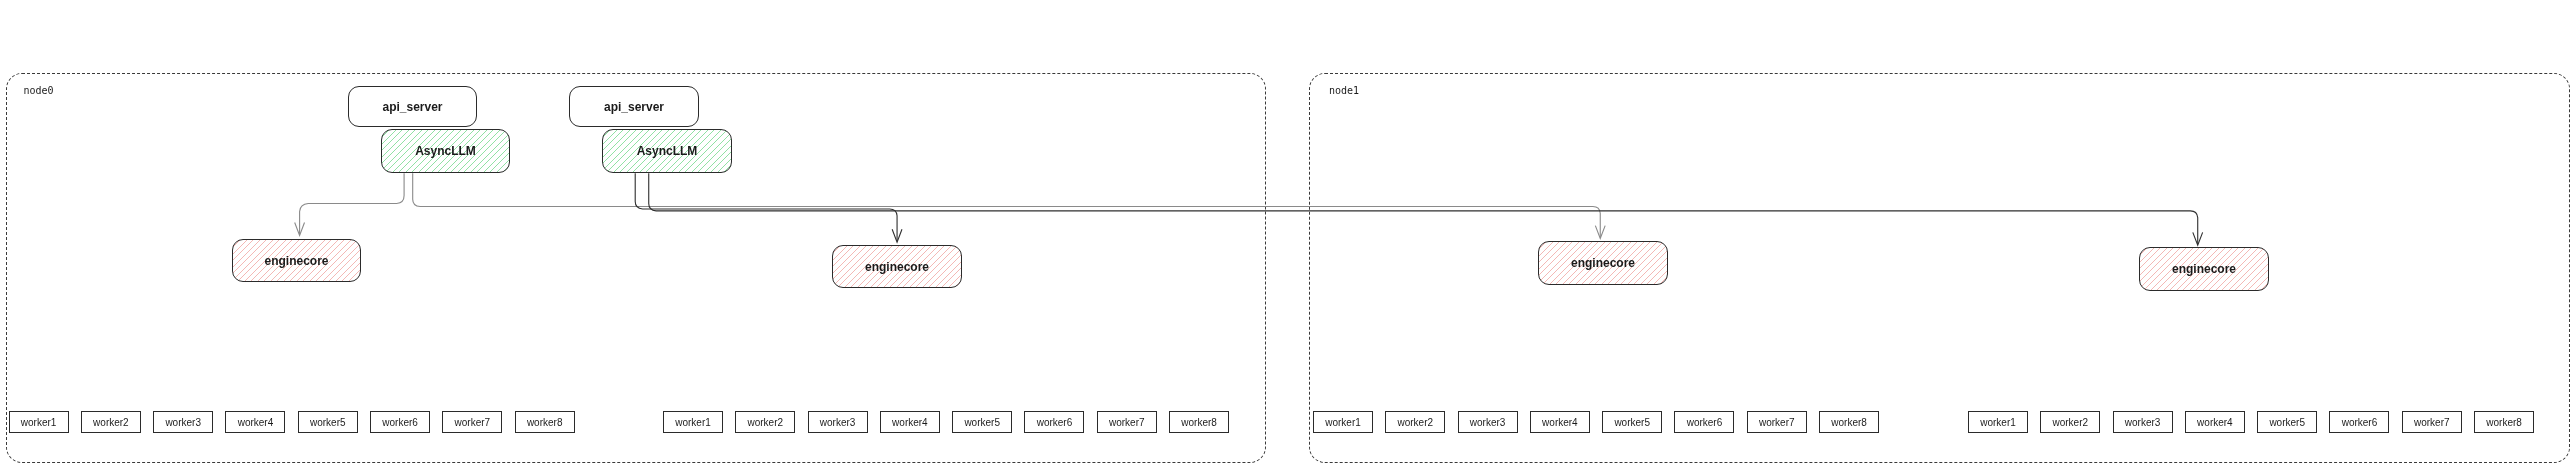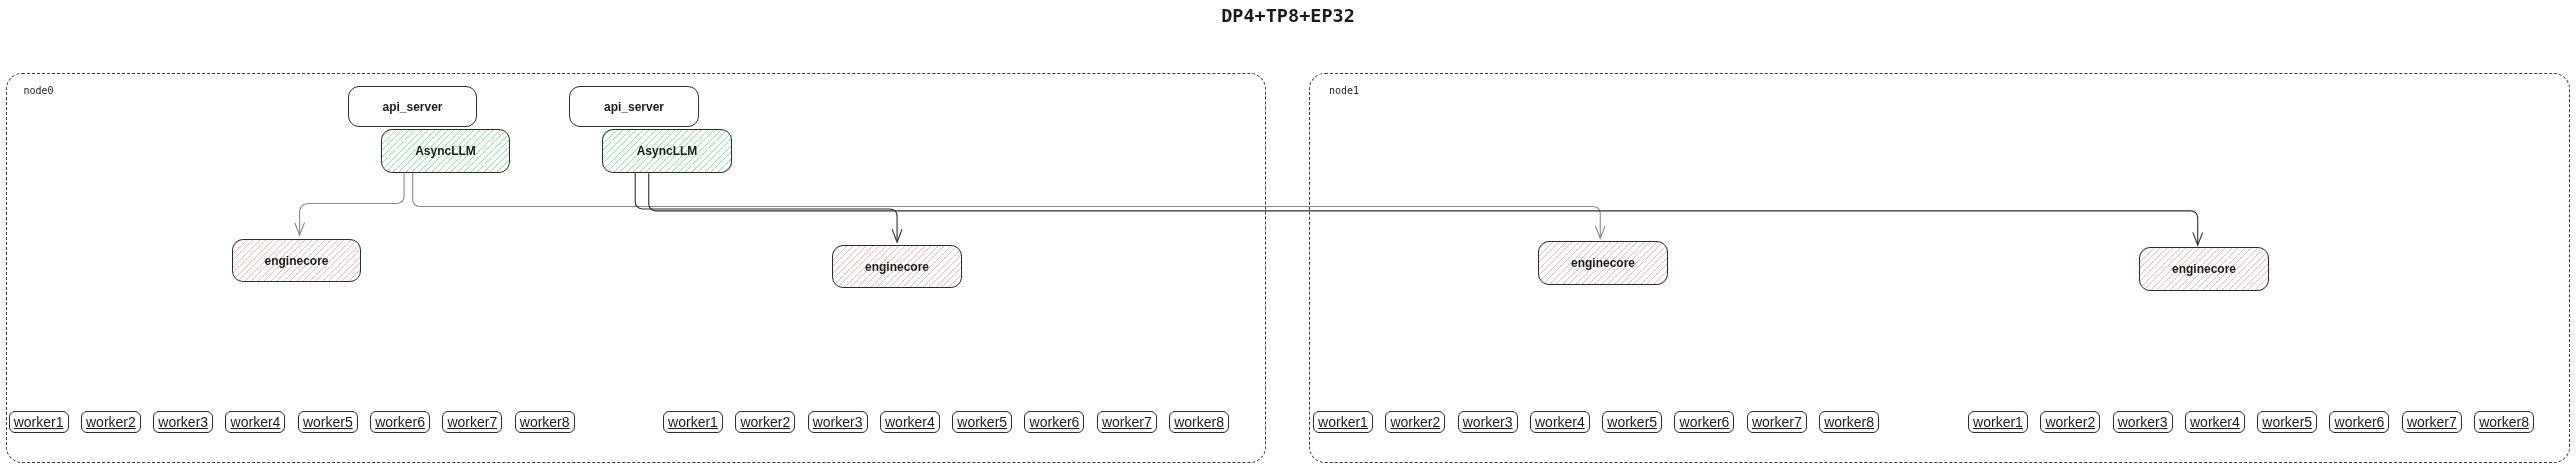--- a/index.html
+++ b/index.html
@@ -26,32 +26,31 @@
     background:repeating-linear-gradient(135deg, rgba(140,224,160,0.95) 0px, rgba(140,224,160,0.95) 0.8px, transparent 0.8px, transparent 4.6px), #ffffff;
     margin-left:32px;
   }
   .hatch-red{
     background:repeating-linear-gradient(135deg, rgba(243,181,178,0.95) 0px, rgba(243,181,178,0.95) 0.8px, transparent 0.8px, transparent 4.6px), #ffffff;
   }
   .worker-row{
     position:absolute;display:flex;gap:12.3px;
   }
   .worker{
-    box-sizing:border-box;width:60px;height:22px;border:1.2px solid #2b2b2b;border-radius:6px;
+    box-sizing:border-box;width:60px;height:22px;border:1.2px solid #2b2b2b;border-radius:0;
     background:#ffffff;display:flex;align-items:center;justify-content:center;
-    font-size:14px;color:#1b1b1b;white-space:nowrap;text-decoration:underline;
+    font-size:10px;color:#1b1b1b;white-space:nowrap;
   }
   svg.edges{position:absolute;left:0;top:0;pointer-events:none;}
 </style>
 </head>
 <body>
 
 <div id="canvas">
 
-  <div class="title">DP4+TP8+EP32</div>
 
   <div class="node-box" style="left:6.2px;top:73px;width:1258px;height:388px;"></div>
   <div class="node-label" style="left:23.4px;top:85px;">node0</div>
 
   <div class="node-box" style="left:1309px;top:73px;width:1259px;height:388px;"></div>
   <div class="node-label" style="left:1329px;top:85px;">node1</div>
 
   <svg class="edges" width="2576" height="469" viewBox="0 0 4188 763">
 
     <path d="M656,282 V318 Q656,330 644,331 H500 Q487,332 486,344 V381" fill="none" stroke-width="1.8" stroke="#8a8a8a"></path>

